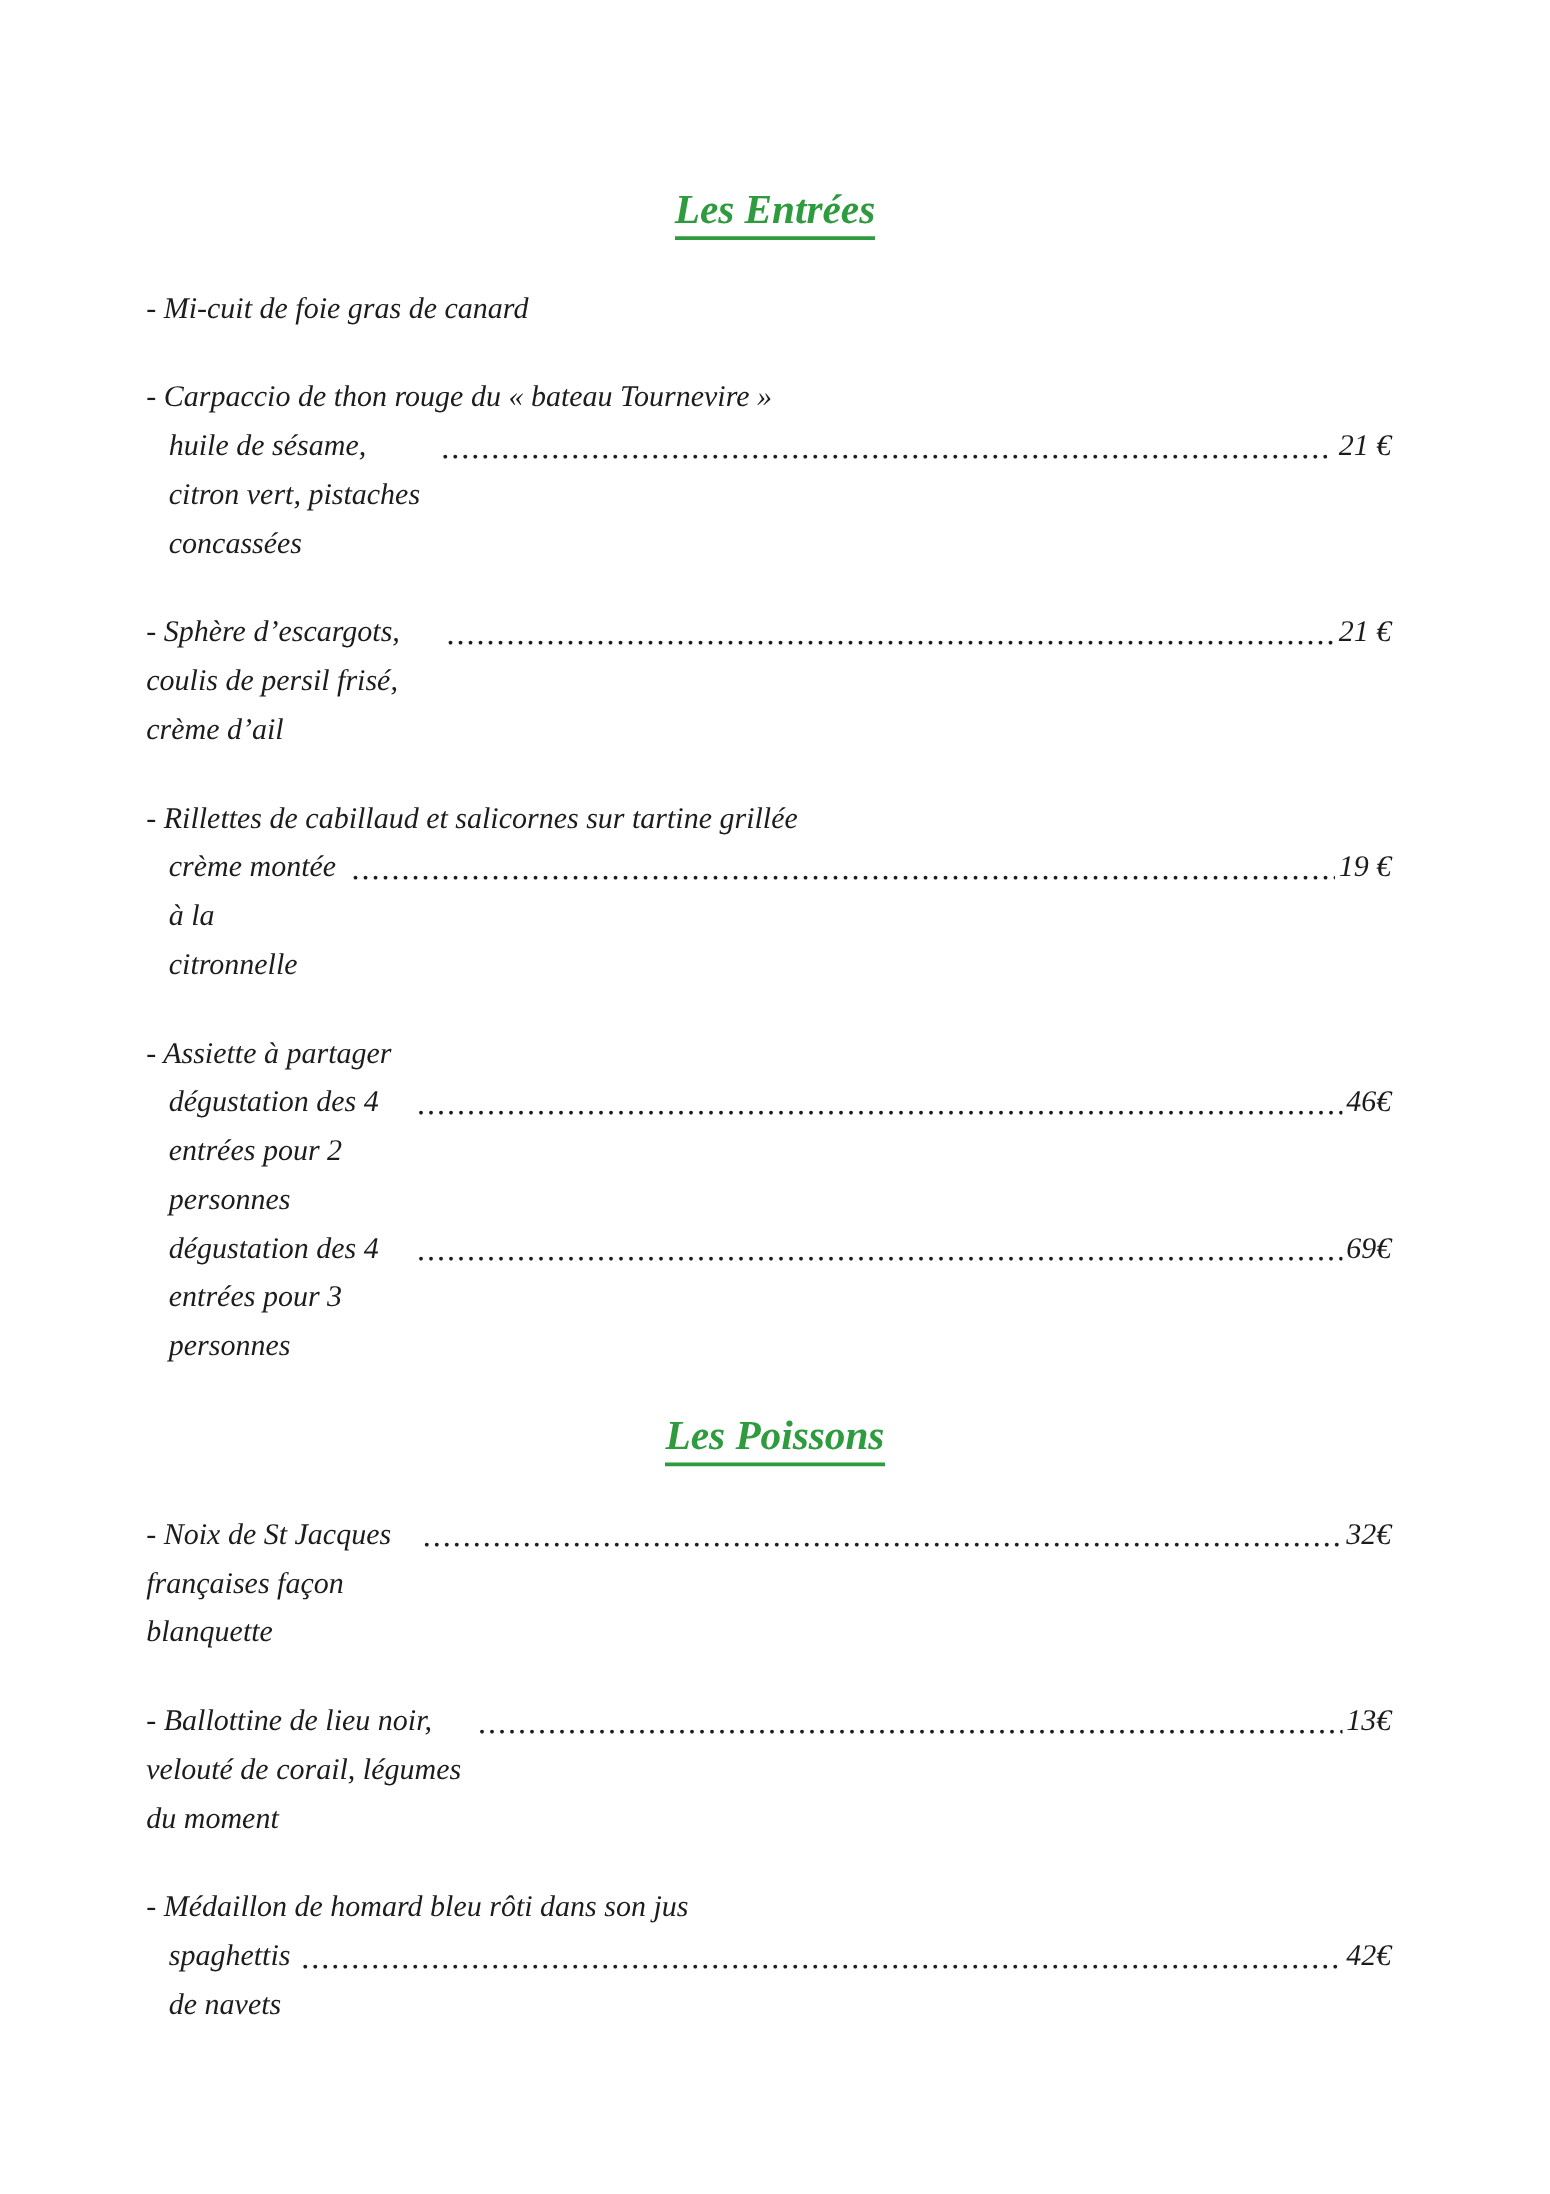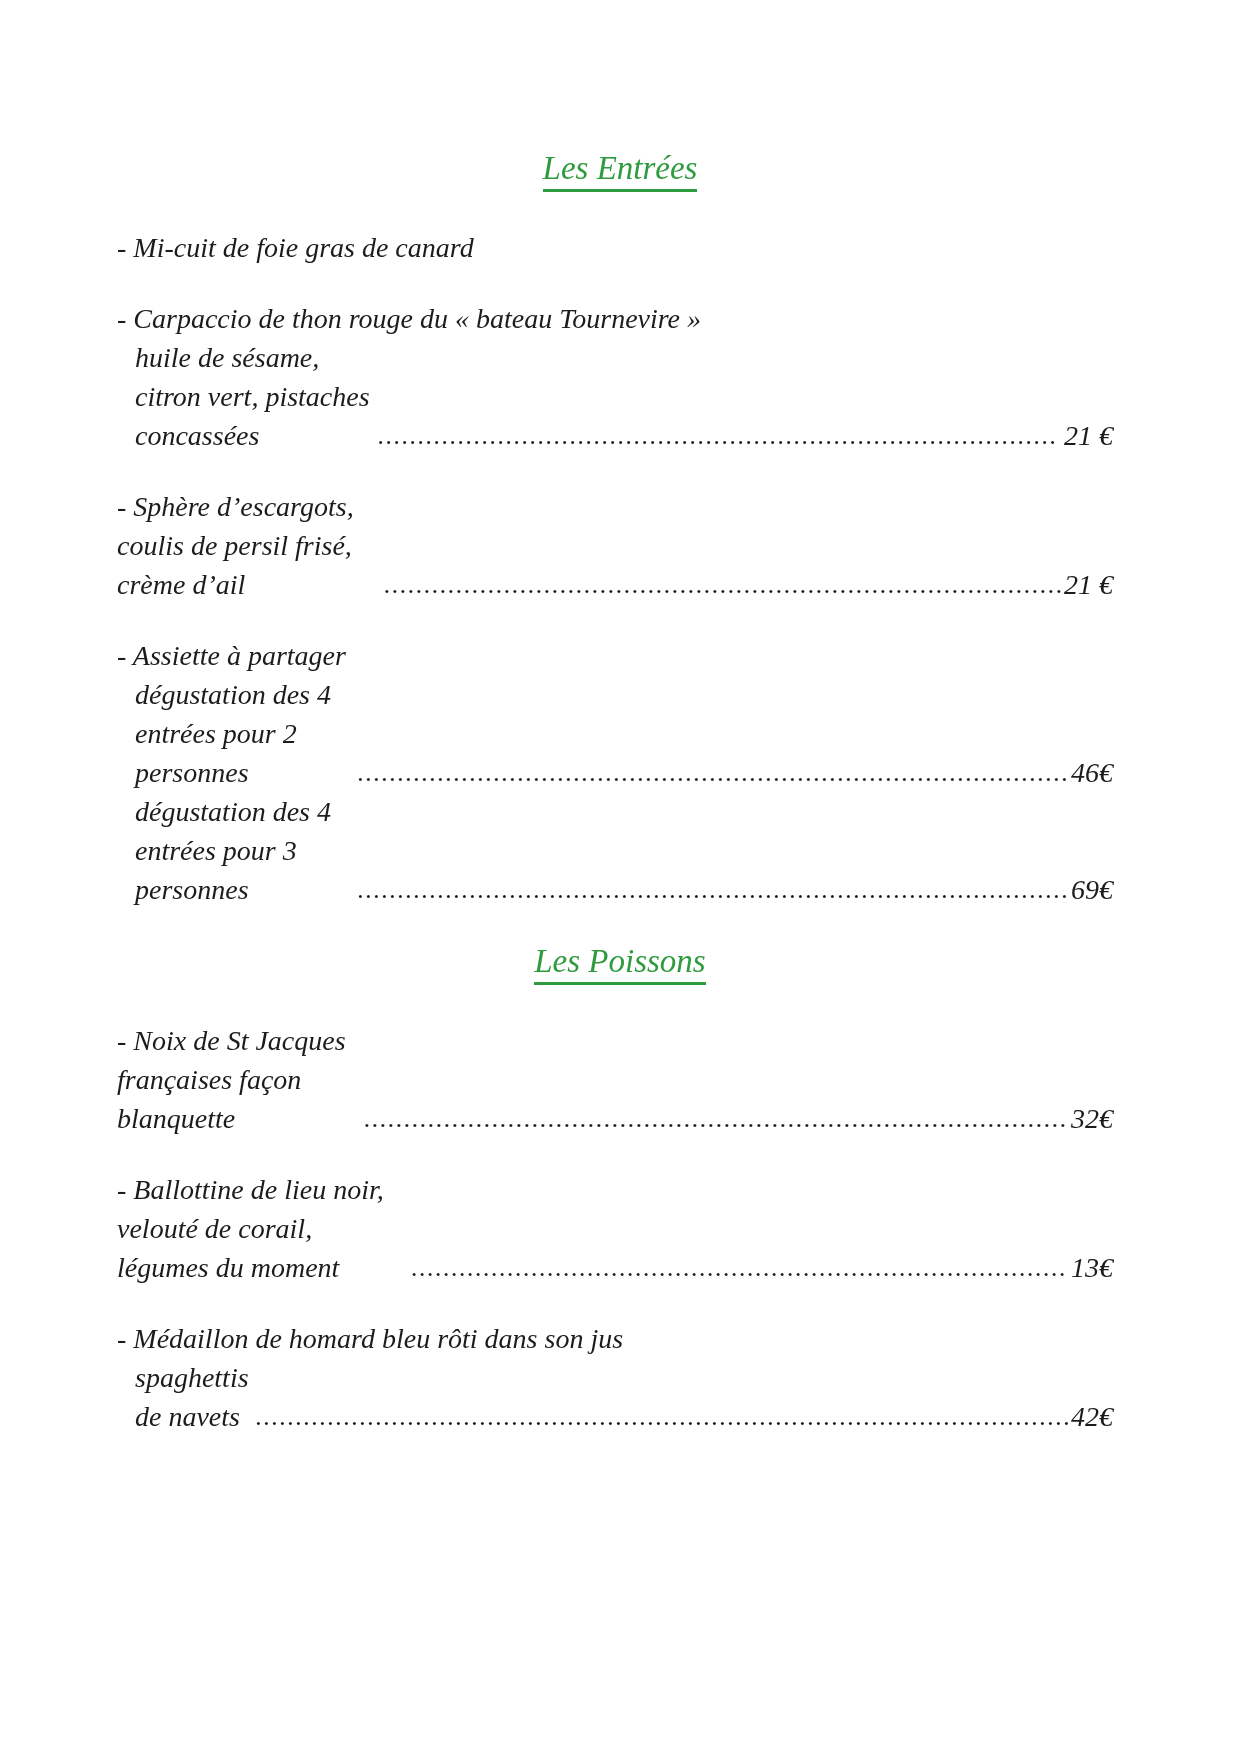--- a/index.html
+++ b/index.html
@@ -15,36 +15,36 @@
     padding: 148px 127px 0 107px;
     background: #ffffff;
     font-family: "Liberation Serif", serif;
     font-style: italic;
     color: #1c1c1c;
     overflow: hidden;
   }
   .sec-h {
     font-size: 33px;
     line-height: 40px;
-    font-weight: normal;
+    font-weight: bold;
     color: #2e9b3e;
     margin: 0 -127px 36px -107px;
     text-align: center;
   }
   .sec-h-text {
     display: inline-block;
     border-bottom: 3px solid #2e9b3e;
     padding-bottom: 1px;
   }
   .items { margin: 0; }
   .item { margin-bottom: 32px; }
   .line {
     display: flex;
-    align-items: flex-end;
-    font-size: 28px;
+    align-items: flex-start;
+    font-size: 24px;
     line-height: 39px;
     padding-left: 10px;
   }
   .line.cont { padding-left: 28px; }
   .txt { white-space: pre-wrap; }
   .leader {
     flex: 1 1 auto;
     overflow: hidden;
     white-space: nowrap;
     margin: 0 3px 0 5px;
@@ -84,20 +84,30 @@
       </div>
 
       <div class="item">
         <div class="line">
           <span class="txt">- Sphère d’escargots, coulis de persil frisé, crème d’ail</span>
           <span class="leader"></span>
           <span class="price">21 €</span>
         </div>
       </div>
 
+      <div class="item">
+        <div class="line">
+          <span class="txt">- Rillettes de cabillaud et salicornes sur tartine grillée</span>
+        </div>
+        <div class="line cont">
+          <span class="txt">crème montée à la citronnelle</span>
+          <span class="leader"></span>
+          <span class="price">19 €</span>
+        </div>
+      </div>
 
       <div class="item">
         <div class="line">
           <span class="txt">- Assiette à partager</span>
         </div>
         <div class="line cont">
           <span class="txt">dégustation des 4 entrées pour 2 personnes</span>
           <span class="leader"></span>
           <span class="price">46€</span>
         </div>

